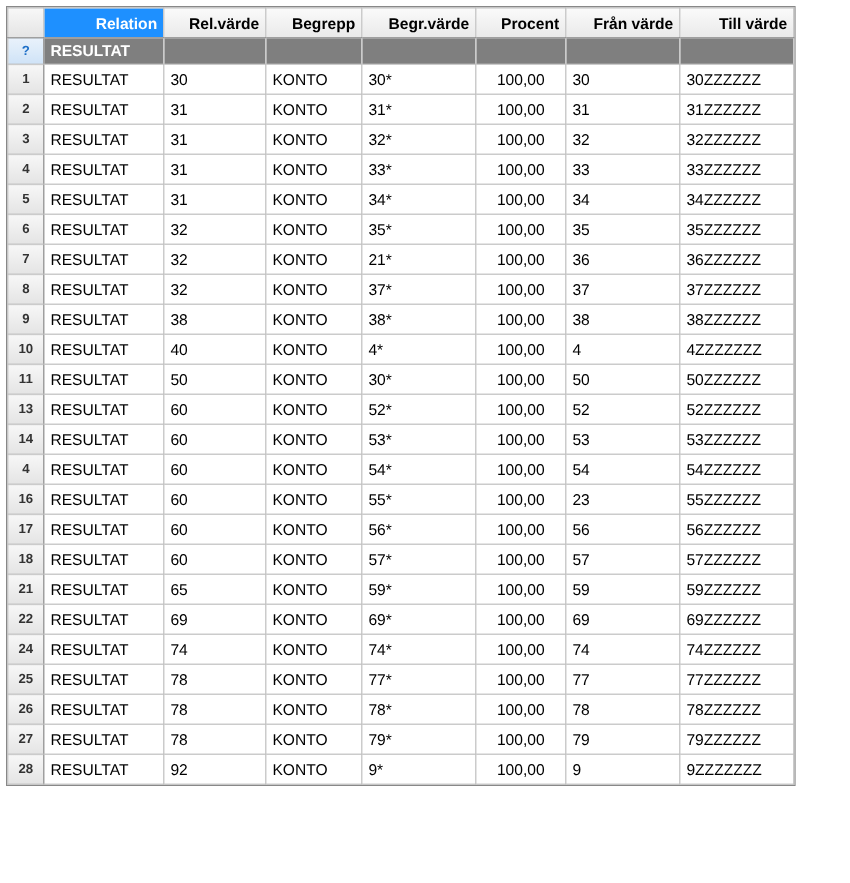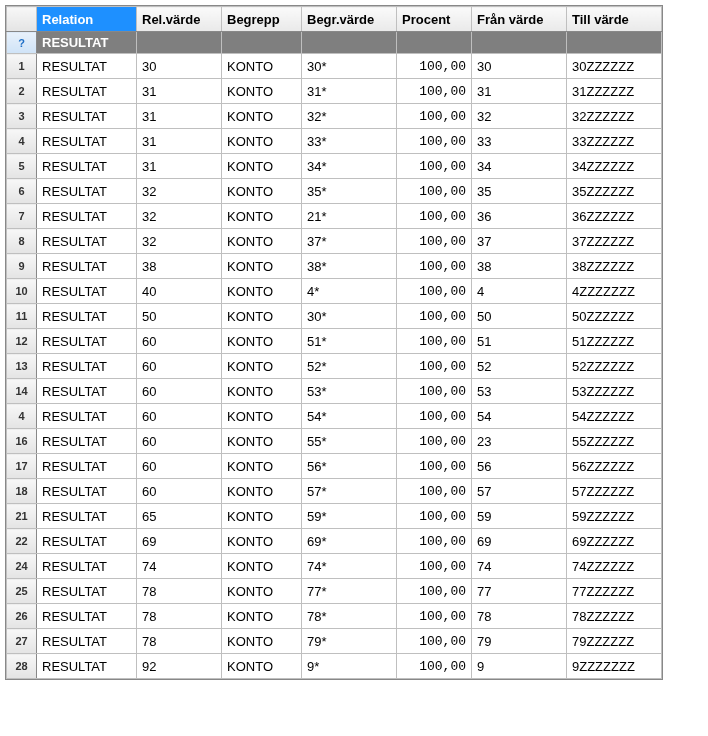--- a/index.html
+++ b/index.html
@@ -23,21 +23,21 @@
   th, td {
     border: 1px solid #bfbfbf;
     padding: 3px 5px;
     height: 25px;
     white-space: nowrap;
     overflow: hidden;
   }
   th {
     background: linear-gradient(#fafafa, #e9e9e9);
     font-weight: bold;
-    text-align: left;
+    text-align: right;
     border-bottom: 1px solid #888;
   }
   th.rownum-head {
     background: linear-gradient(#f7f7f7,#e4e4e4);
     width: 30px;
   }
   th.sel {
     background: #1e90ff;
     color: #fff;
   }
@@ -52,21 +52,21 @@
   td.rownum.q {
     color:#1e6fc7;
     background: linear-gradient(#e8f1fb,#cfe3f7);
   }
   tr.filter td {
     background: #7f7f7f;
     color:#fff;
     font-weight: bold;
     height:22px;
   }
-  td.num { text-align: right; font-family: Liberation Mono, monospace; }
+  td.num { text-align: center; }
   td.txt { text-align: left; }
   .col-rn { width:30px; }
   .col-rel { width:100px; }
   .col-rv  { width:85px; }
   .col-beg { width:80px; }
   .col-bv  { width:95px; }
   .col-pct { width:75px; }
   .col-fv  { width:95px; }
   .col-tv  { width:95px; }
 </style>
@@ -214,30 +214,20 @@
           <td class="rownum">11</td>
           <td class="txt">RESULTAT</td>
           <td class="txt">50</td>
           <td class="txt">KONTO</td>
           <td class="txt">30*</td>
           <td class="num">100,00</td>
           <td class="txt">50</td>
           <td class="txt">50ZZZZZZ</td>
         </tr>
         <tr>
-          <td class="rownum">12</td>
-          <td class="txt">RESULTAT</td>
-          <td class="txt">60</td>
-          <td class="txt">KONTO</td>
-          <td class="txt">51*</td>
-          <td class="num">100,00</td>
-          <td class="txt">51</td>
-          <td class="txt">51ZZZZZZ</td>
-        </tr>
-        <tr>
           <td class="rownum">13</td>
           <td class="txt">RESULTAT</td>
           <td class="txt">60</td>
           <td class="txt">KONTO</td>
           <td class="txt">52*</td>
           <td class="num">100,00</td>
           <td class="txt">52</td>
           <td class="txt">52ZZZZZZ</td>
         </tr>
         <tr>

